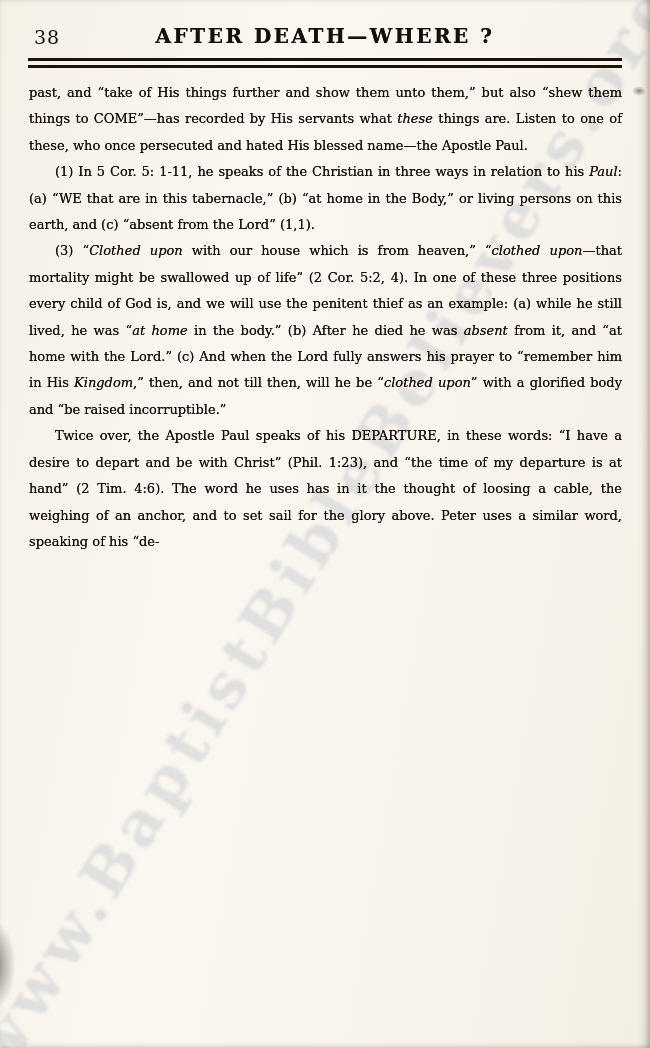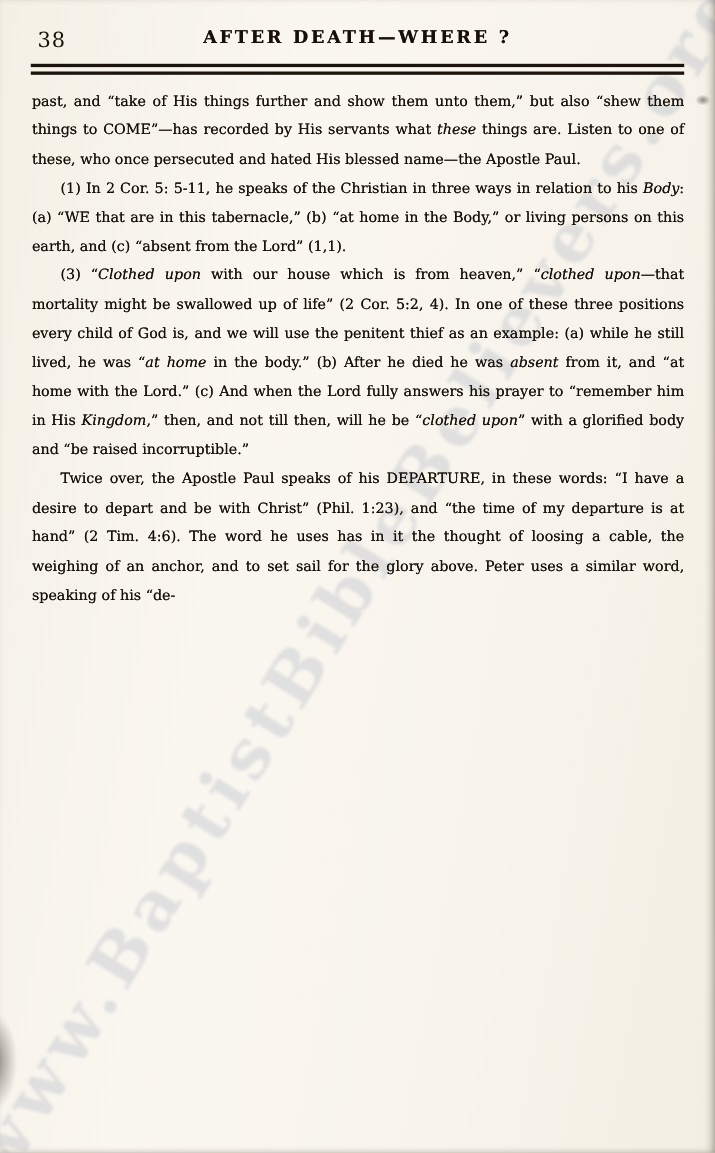--- a/index.html
+++ b/index.html
@@ -37,21 +37,21 @@
     height:28px;
   }
   .page-number {
     position:absolute; left:4px; top:2px;
     font-size:19px;
     letter-spacing:1px;
   }
   .running-title {
     position:absolute; left:0; right:0; top:0;
     text-align:center;
-    font-size:16px;
+    font-size:20px;
     font-weight:bold;
     letter-spacing:2.5px;
     text-shadow:0 0 0.5px rgba(23,16,9,0.85);
   }
 
   .double-rule {
     position:absolute;
     top:58px; left:28px; right:28px;
     height:4px;
     border-top:3px solid #1b140c;
@@ -96,21 +96,21 @@
 
   <div class="header">
     <span class="page-number">38</span>
     <div class="running-title">AFTER DEATH—WHERE ?</div>
   </div>
 
   <div class="double-rule"></div>
 
   <div class="body-text">
       <p><span>past, and “take of His things further and show them unto them,” but also “shew them things to COME”—has recorded by His servants what </span><i>these</i><span> things are. Listen to one of these, who once persecuted and hated His blessed name—the Apostle Paul.</span></p>
-      <p class="indent"><span>(1) In 2 Cor. 5: 5-11, he speaks of the Christian in three ways in relation to his </span><i>Body</i><span>: (a) “WE that are in this tabernacle,” (b) “at home in the Body,” or living persons on this earth, and (c) “absent from the Lord” (1,1).</span></p>
+      <p class="indent"><span>(1) In 5 Cor. 5: 1-11, he speaks of the Christian in three ways in relation to his </span><i>Paul</i><span>: (a) “WE that are in this tabernacle,” (b) “at home in the Body,” or living persons on this earth, and (c) “absent from the Lord” (1,1).</span></p>
       <p class="indent"><span>(3) “</span><i>Clothed upon</i><span> with our house which is from heaven,” “</span><i>clothed upon</i><span>—that mortality might be swallowed up of life” (2 Cor. 5:2, 4).  In one of these three positions every child of God is, and we will use the penitent thief as an example: (a) while he still lived, he was “</span><i>at home</i><span> in the body.”  (b) After he died he was </span><i>absent</i><span> from it, and “at home with the Lord.”  (c) And when the Lord fully answers his prayer to “remember him in His </span><i>Kingdom</i><span>,” then, and not till then, will he be “</span><i>clothed upon</i><span>” with a glorified body and “be raised incorruptible.”</span></p>
       <p class="indent"><span>Twice over, the Apostle Paul speaks of his DEPARTURE, in these words: “I have a desire to depart and be with Christ” (Phil. 1:23), and “the time of my departure is at hand” (2 Tim. 4:6).  The word he uses has in it the thought of loosing a cable, the weighing of an anchor, and to set sail for the glory above. Peter uses a similar word, speaking of his “de-</span></p>
     </div>
 
   <div class="smudge-bottom-left"></div>
   <div class="mark-top-right"></div>
 
 </div>
 
 </body></html>

